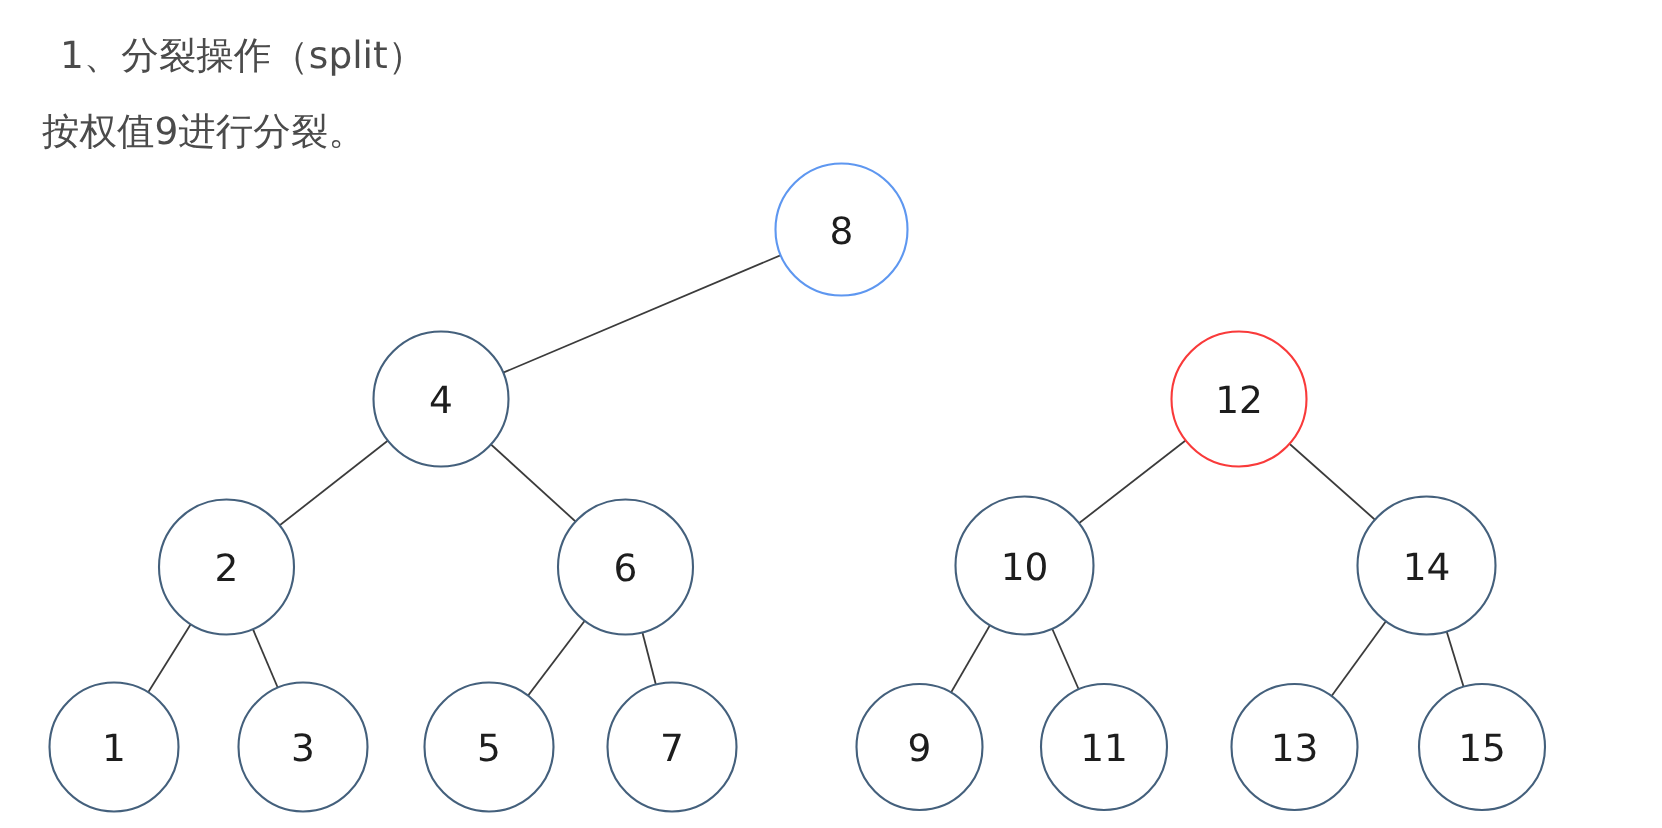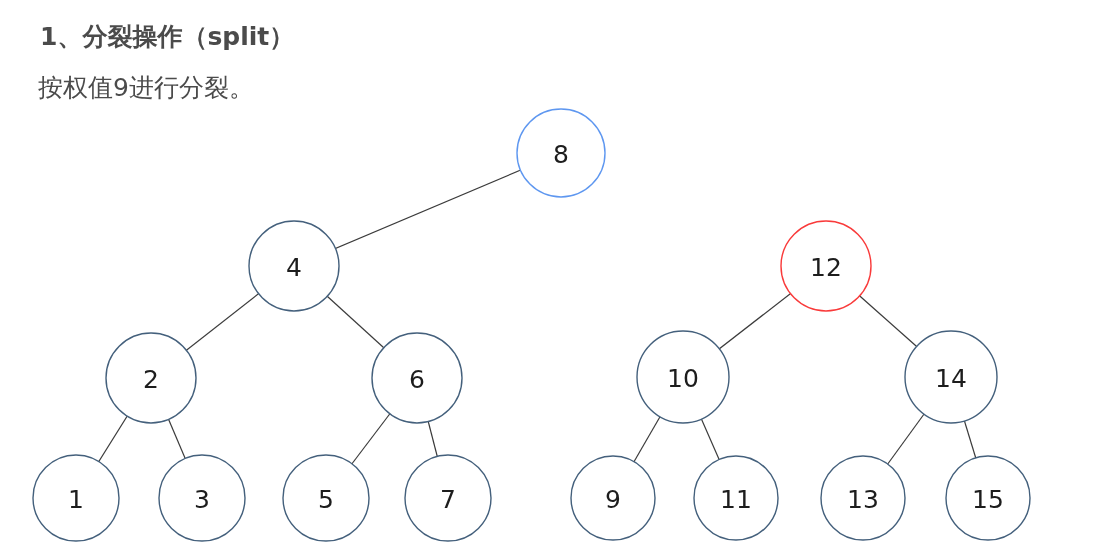--- a/index.html
+++ b/index.html
@@ -16,25 +16,24 @@
     font-family: "DejaVu Sans", "Liberation Sans", sans-serif;
   }
   .heading {
     position: absolute;
     left: 40px;
     top: 23px;
     font-size: 25px;
     line-height: 1.1;
     color: #4b4b4b;
     white-space: nowrap;
-    font-weight: bold;
   }
   .subtext {
     position: absolute;
-    left: 38px;
+    left: 28px;
     top: 74px;
     font-size: 25px;
     line-height: 1.1;
     color: #4b4b4b;
     white-space: nowrap;
   }
   svg.tree {
     position: absolute;
     left: 0;
     top: 0;

